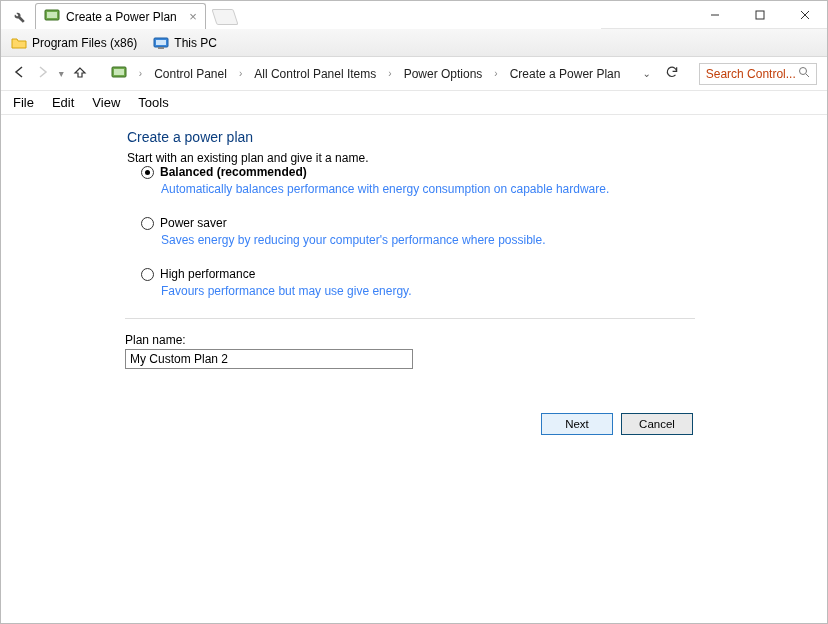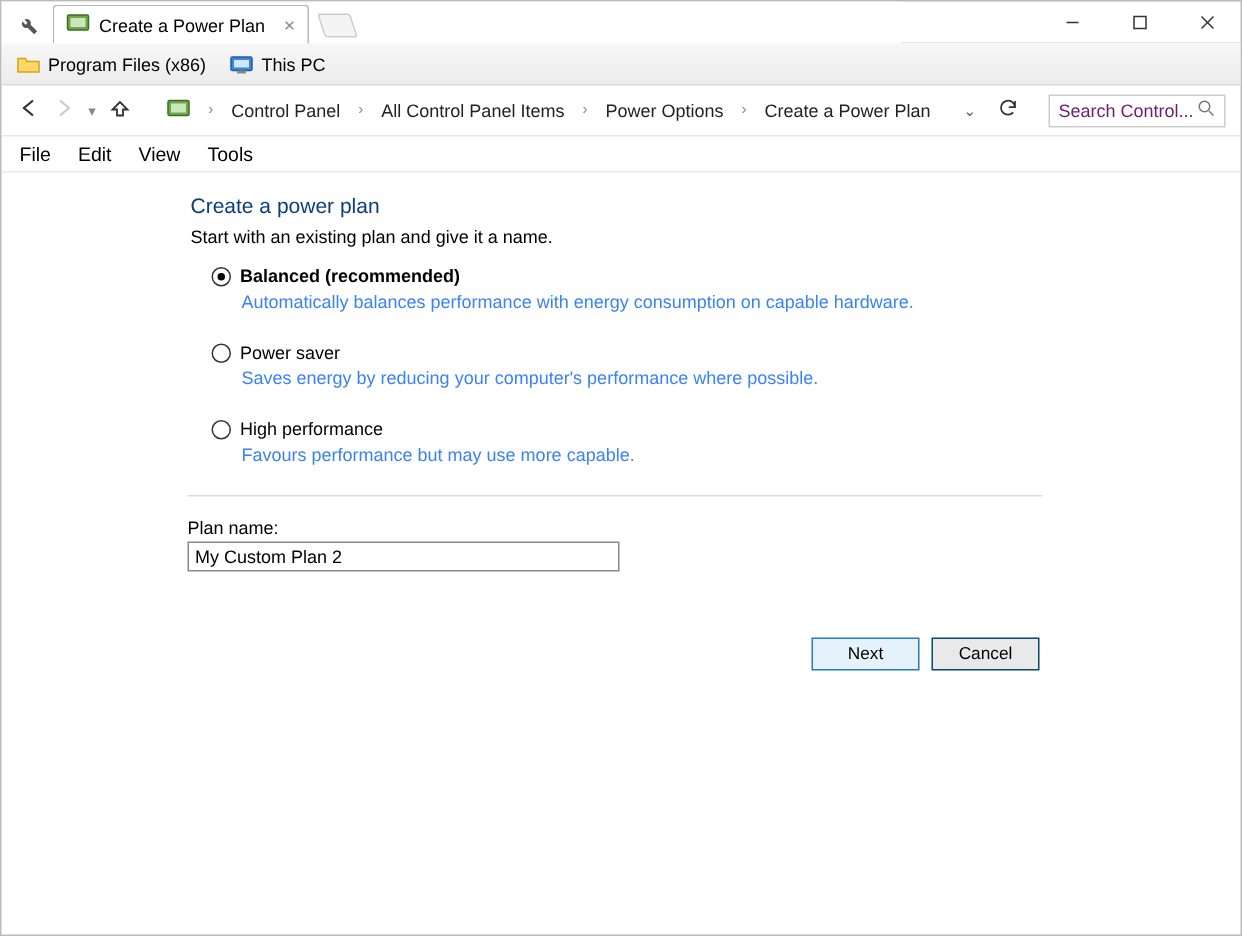--- a/index.html
+++ b/index.html
@@ -105,21 +105,21 @@
   .crumb { white-space:nowrap; }
   .crumb-sep { color:#888; padding:0 4px; font-size:10px; }
   .flex { flex:1; }
   .dropdown-chev { color:#555; font-size:10px; padding:0 6px; }
   .refresh { width:18px; color:#333; }
   .searchbox {
     width: 132px; height: 22px;
     border: 1px solid #ccc;
     display:flex; align-items:center; justify-content:space-between;
     padding: 0 6px;
-    color:#701a75;
+    color:#c2410c;
     background:#fff;
     font-size: 12px;
     margin-left: 10px;
   }
   
   .menubar {
     height: 24px;
     display:flex; align-items:center;
     gap: 18px;
     padding: 0 12px;
@@ -129,21 +129,21 @@
   
   .content {
     padding: 14px 0 0 126px;
   }
   .content h1 {
     font-size: 14px;
     font-weight: normal;
     color: #0b3e7f;
     margin: 0 0 6px 0;
   }
-  .subtitle { margin-bottom: 12px; }
+  .subtitle { margin-bottom: 0; }
   .options { padding-left: 14px; }
   .opt { margin-bottom: 20px; max-width: 560px; }
   .opt-head { display:flex; align-items:center; gap:6px; }
   .opt-head strong { font-weight:bold; }
   .opt-head .plain { font-weight:normal; }
   .opt-desc { margin: 3px 0 0 20px; color:#3b82f6; }
   .plan-block { margin-top: 4px; border-top:1px solid #ddd; padding-top:14px; width:570px; margin-left:-2px; }
   .plan-label { margin-bottom:2px; }
   .plan-input {
     width: 288px; height: 20px;
@@ -316,21 +316,21 @@
         <input type="radio" class="radio" name="plan" style="">
         <span class="plain">Power saver</span>
       </label>
       <div class="opt-desc">Saves energy by reducing your computer's performance where possible.</div>
     </div>
     <div class="opt">
       <label class="opt-head">
         <input type="radio" class="radio" name="plan" style="">
         <span class="plain">High performance</span>
       </label>
-      <div class="opt-desc">Favours performance but may use more capable.</div>
+      <div class="opt-desc">Favours performance but may use give energy.</div>
     </div>
   </div>
 
   <div class="plan-block">
     <div class="plan-label">Plan name:</div>
     <input class="plan-input" value="My Custom Plan 2" style="">
     <div class="buttons">
       <div class="btn primary">Next</div>
       <div class="btn">Cancel</div>
     </div>

